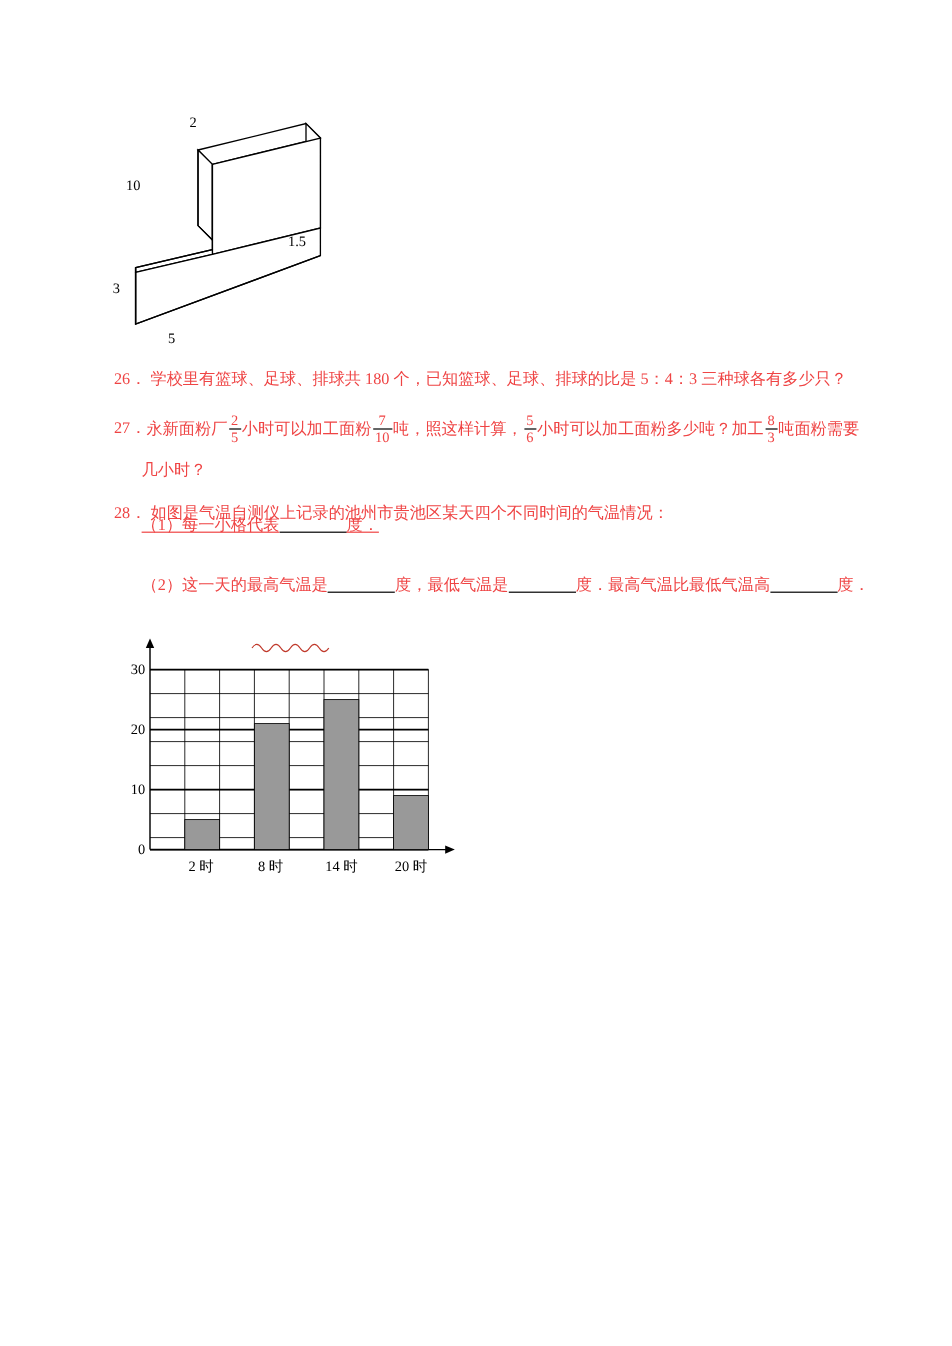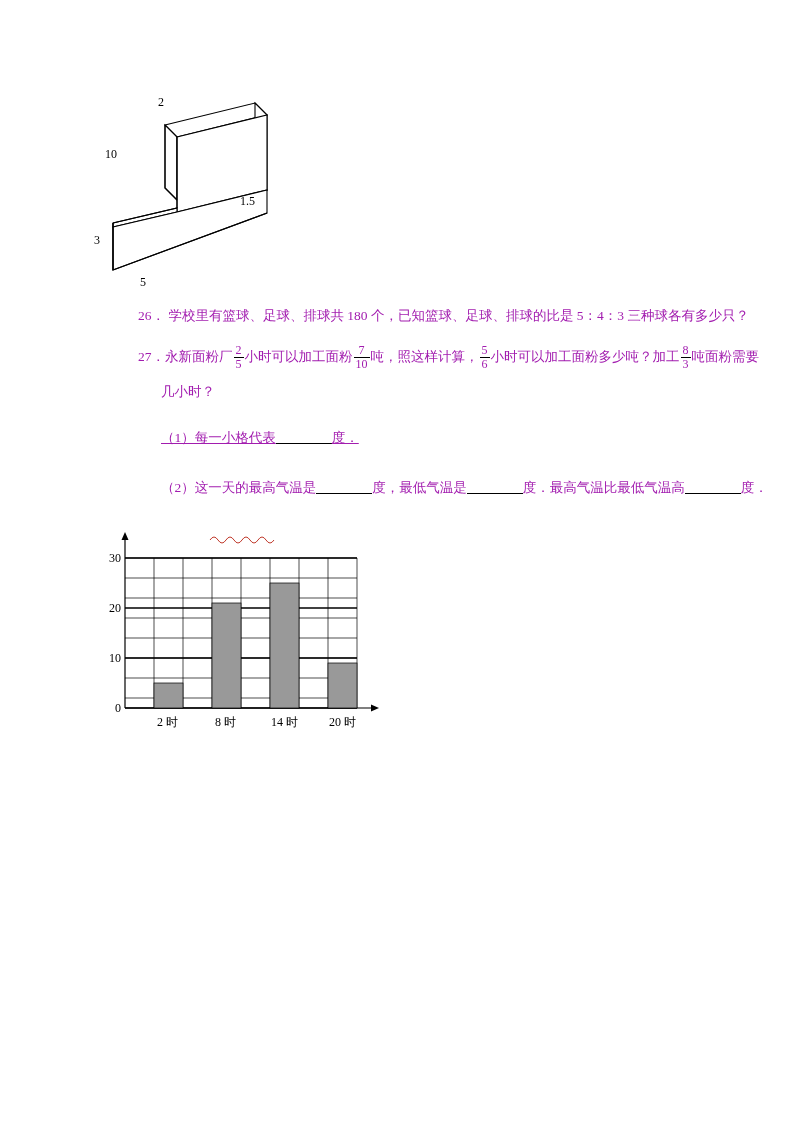--- a/index.html
+++ b/index.html
@@ -35,23 +35,22 @@
     font-family: "Liberation Serif", serif;
     font-size: 12px;
     color: #000;
   }
 
   
   .qline {
     position: absolute;
     font-size: 13.5px;
     line-height: 20px;
-    color: #a21caf;
+    color: #ef4444;
     white-space: nowrap;
-    margin-left: 43px;
   }
   .qnum {
     display: inline-block;
   }
   .indent-sub {
     font-size: 13.5px;
   }
   .blank {
     display: inline-block;
     border-bottom: 1px solid #000;
@@ -170,20 +169,24 @@
     <span>学校里有篮球、足球、排球共 180 个，已知篮球、足球、排球的比是 5：4：3 三种球各有多少只？</span>
   </div>
 
   <div class="qline" style="left:95px; top:344px;">
     <span class="qnum">27．</span><span>永新面粉厂</span><span class="frac"><span class="num">2</span><span class="den">5</span></span><span>小时可以加工面粉</span><span class="frac"><span class="num">7</span><span class="den">10</span></span><span>吨，照这样计算，</span><span class="frac"><span class="num">5</span><span class="den">6</span></span><span>小时可以加工面粉多少吨？加工</span><span class="frac"><span class="num">8</span><span class="den">3</span></span><span>吨面粉需要</span>
   </div>
   <div class="qline" style="left:118px; top:382px;">
     <span>几小时？</span>
   </div>
 
+  <div class="qline" style="left:95px; top:418px;">
+    <span class="qnum">28．</span>
+    <span>如图是气温自测仪上记录的池州市贵池区某天四个不同时间的气温情况：</span>
+  </div>
 
   <div class="qline indent-sub" style="left:118px; top:428px;text-decoration:underline;">
     <span>（1）每一小格代表</span><span class="blank"></span><span>度．</span>
   </div>
 
   <div class="qline indent-sub" style="left:118px; top:478px;">
     <span>（2）这一天的最高气温是</span><span class="blank"></span><span>度，最低气温是</span><span class="blank"></span><span>度．最高气温比最低气温高</span><span class="blank"></span><span>度．</span>
   </div>
 
 

